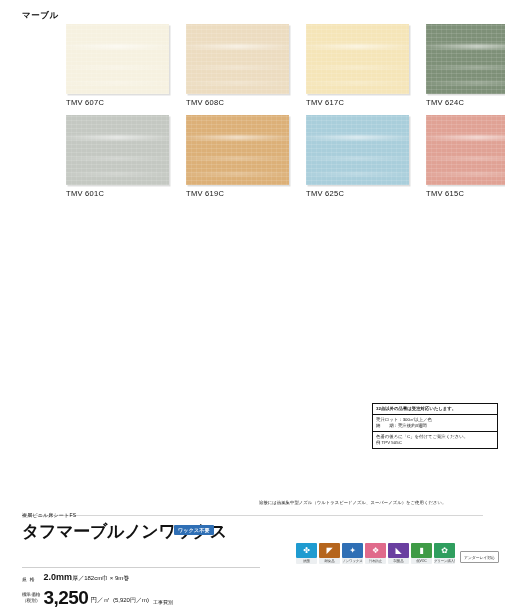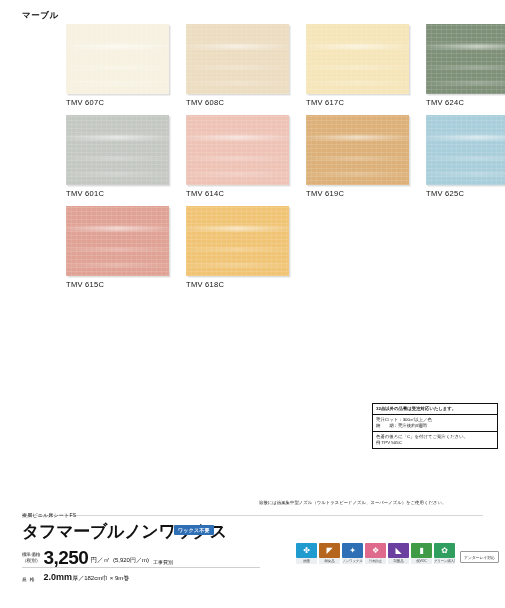--- a/index.html
+++ b/index.html
@@ -90,21 +90,21 @@
     padding:2px 4px;border-radius:1px;letter-spacing:.2px;
   }
 
   .price-rule{
     position:absolute;left:22px;top:567px;width:238px;height:1px;background:#cfcfcf;
   }
   .price-row{position:absolute;left:22px;top:548px;display:flex;align-items:flex-end;}
   .price-caption{
     font-size:4.6px;line-height:1.35;color:#111;margin-right:3px;margin-bottom:3px;text-align:left;
   }
-  .price-main{font-size:19px;font-weight:bold;letter-spacing:-.5px;color:#111;line-height:1;}
+  .price-main{font-size:19px;font-weight:bold;letter-spacing:-.5px;color:#111;line-height:1;margin-top:40px;}
   .price-unit{font-size:6.5px;color:#111;margin-left:2px;margin-bottom:2px;}
   .price-sub{font-size:6px;color:#111;margin-left:3px;margin-bottom:2px;}
   .price-note{font-size:5px;color:#111;margin-left:4px;margin-bottom:2.5px;}
 
   .spec-row{position:absolute;left:22px;top:572px;display:flex;align-items:flex-end;}
   .spec-caption{font-size:4.8px;color:#111;margin-right:6px;margin-bottom:1.5px;letter-spacing:3px;}
   .spec-value{font-size:9px;font-weight:bold;color:#111;}
   .spec-value .small{font-size:6px;font-weight:normal;}
 
   
@@ -176,29 +176,20 @@
       <div class="swatch-cell">
         <div class="swatch-chip" style="background: rgb(196, 200, 194);">
           <div class="grain"></div>
           <div class="streak a"></div>
           <div class="streak b"></div>
           <div class="streak c"></div>
         </div>
         <div class="swatch-label">TMV 601C</div>
       </div>
       <div class="swatch-cell">
-        <div class="swatch-chip" style="background: rgb(238, 195, 182);">
-          <div class="grain"></div>
-          <div class="streak a"></div>
-          <div class="streak b"></div>
-          <div class="streak c"></div>
-        </div>
-        <div class="swatch-label">TMV 614C</div>
-      </div>
-      <div class="swatch-cell">
         <div class="swatch-chip" style="background: rgb(220, 176, 120);">
           <div class="grain"></div>
           <div class="streak a"></div>
           <div class="streak b"></div>
           <div class="streak c"></div>
         </div>
         <div class="swatch-label">TMV 619C</div>
       </div>
       <div class="swatch-cell">
         <div class="swatch-chip" style="background: rgb(169, 206, 219);">
@@ -210,29 +201,20 @@
         <div class="swatch-label">TMV 625C</div>
       </div>
       <div class="swatch-cell">
         <div class="swatch-chip" style="background: rgb(224, 162, 149);">
           <div class="grain"></div>
           <div class="streak a"></div>
           <div class="streak b"></div>
           <div class="streak c"></div>
         </div>
         <div class="swatch-label">TMV 615C</div>
-      </div>
-      <div class="swatch-cell">
-        <div class="swatch-chip" style="background: rgb(240, 196, 116);">
-          <div class="grain"></div>
-          <div class="streak a"></div>
-          <div class="streak b"></div>
-          <div class="streak c"></div>
-        </div>
-        <div class="swatch-label">TMV 618C</div>
       </div>
     </div>
 
   <div class="order-note">
     <div class="note-head">32点以外の品番は受注対応いたします。</div>
     <div class="note-row">
       <span class="kv">受注ロット：300㎡以上／色</span>
       <span class="kv">納　　期：受注後約3週間</span>
     </div>
     <div class="note-row">

